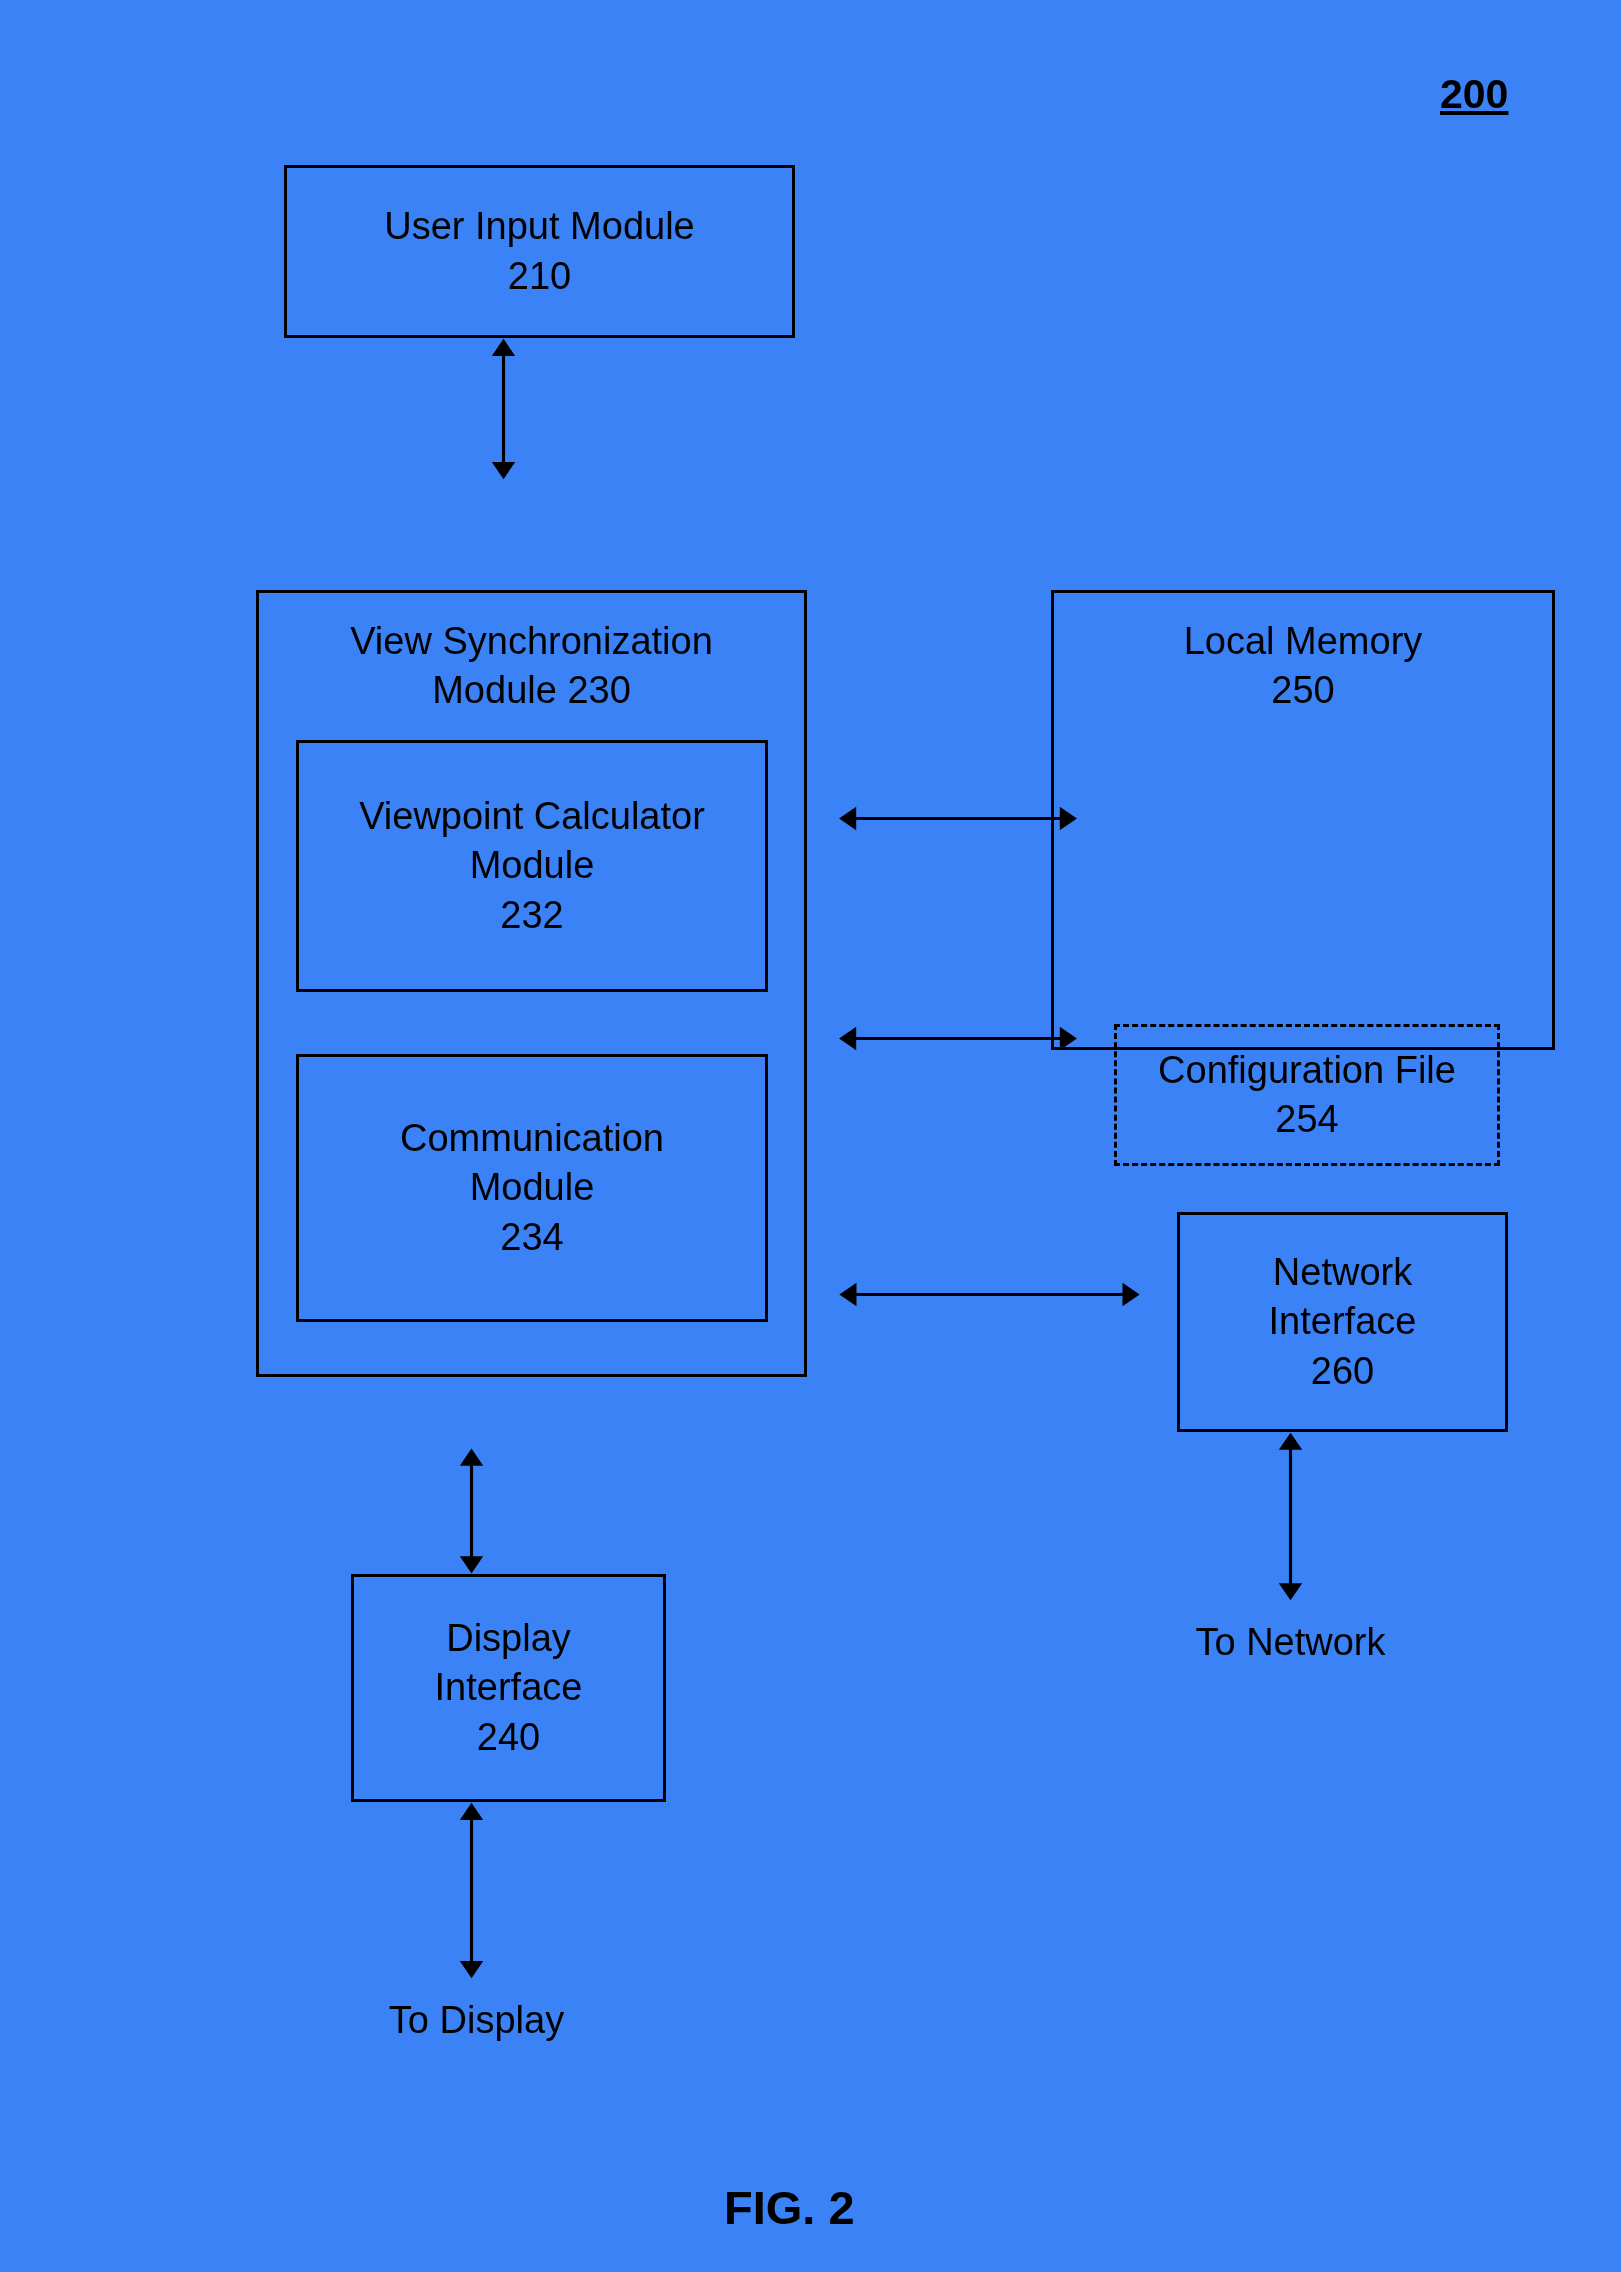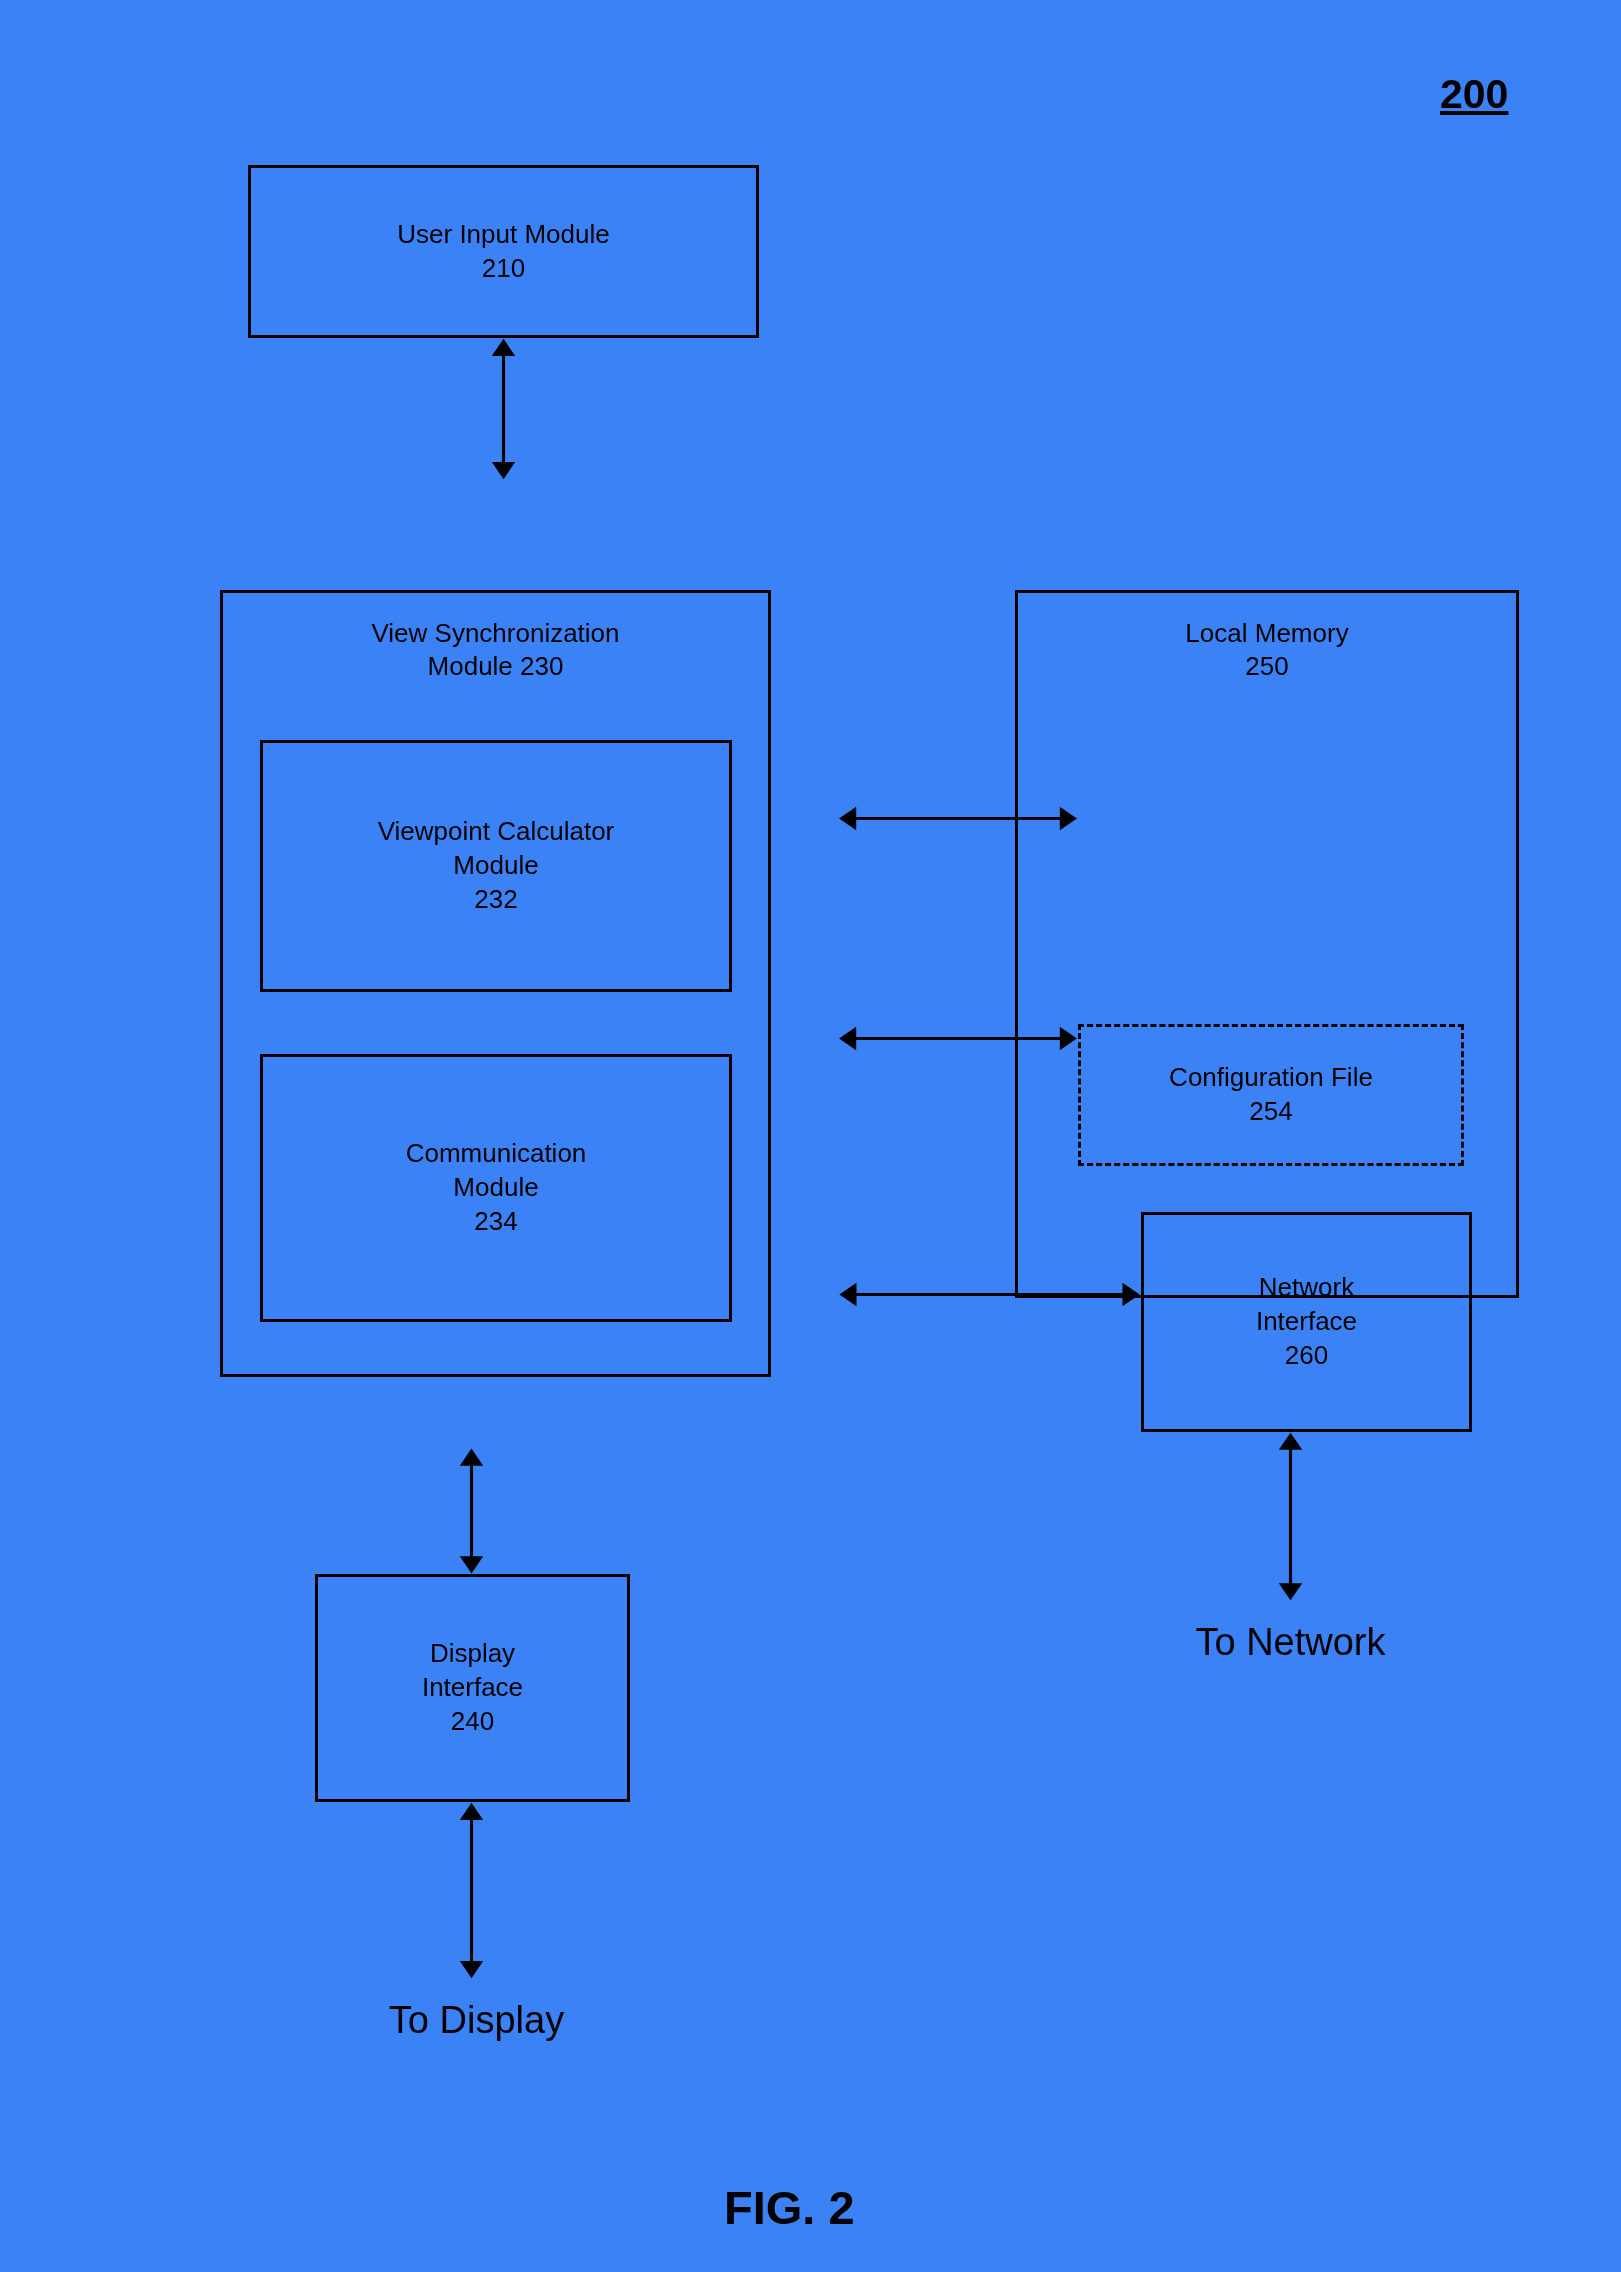--- a/index.html
+++ b/index.html
@@ -16,23 +16,24 @@
   }
   .box {
     position: absolute;
     border: 3.1px solid #000;
     box-sizing: border-box;
     display: flex;
     flex-direction: column;
     align-items: center;
     justify-content: center;
     text-align: center;
-    font-size: 26px;
+    font-size: 38px;
     line-height: 1.3;
     padding: 7.9px;
+    margin-left: 36px;
   }
   .box.top-label {
     justify-content: flex-start;
     padding-top: 23.6px;
   }
   .dashed {
     border-style: dashed;
     border-width: 3.1px;
   }
   .label {
@@ -86,21 +87,21 @@
     <div>Module</div>
     <div>232</div>
   </div>
 
   <div class="box" style="left:260px; top:1054px; width:472px; height:268px;">
     <div>Communication</div>
     <div>Module</div>
     <div>234</div>
   </div>
 
-  <div class="box top-label" style="left:1015px; top:590px; width:504px; height:708px;">
+  <div class="box top-label" style="left:1015px; top:590px; width:504px; height:460px;">
     <div>Local Memory</div>
     <div>250</div>
   </div>
 
 
   <div class="box dashed" style="left:1078px; top:1024px; width:386px; height:142px;">
     <div>Configuration File</div>
     <div>254</div>
   </div>
 

